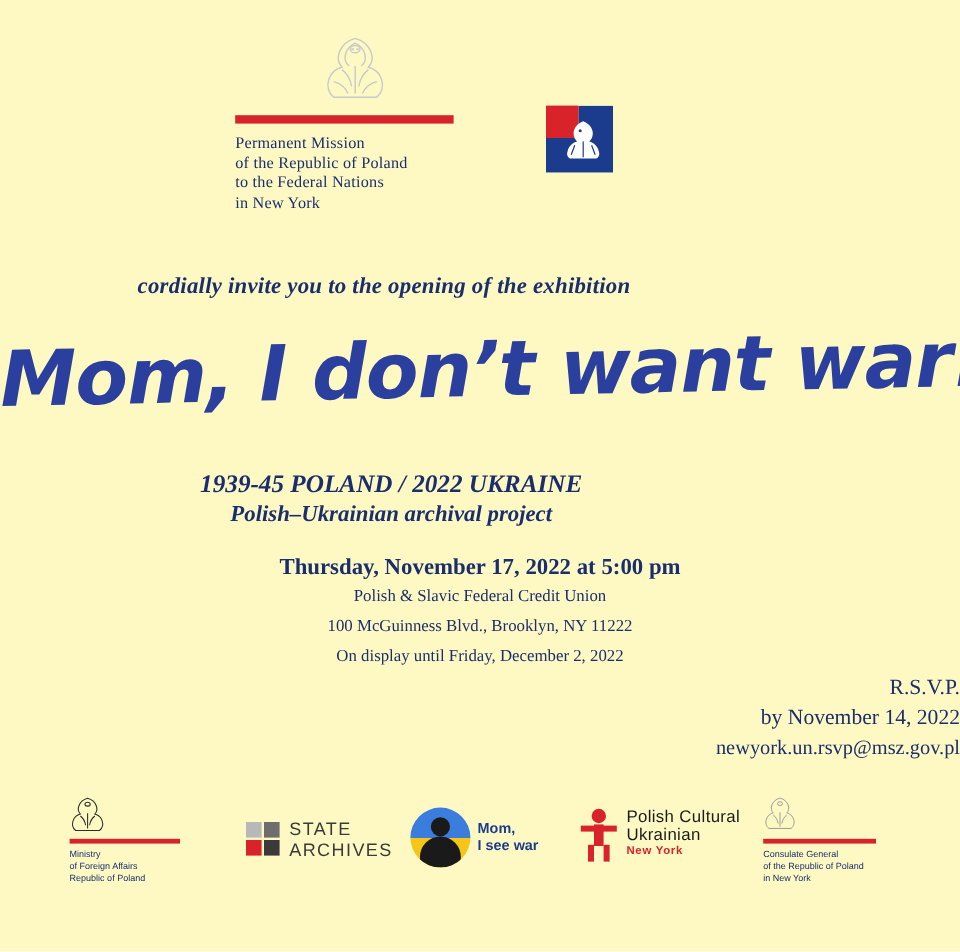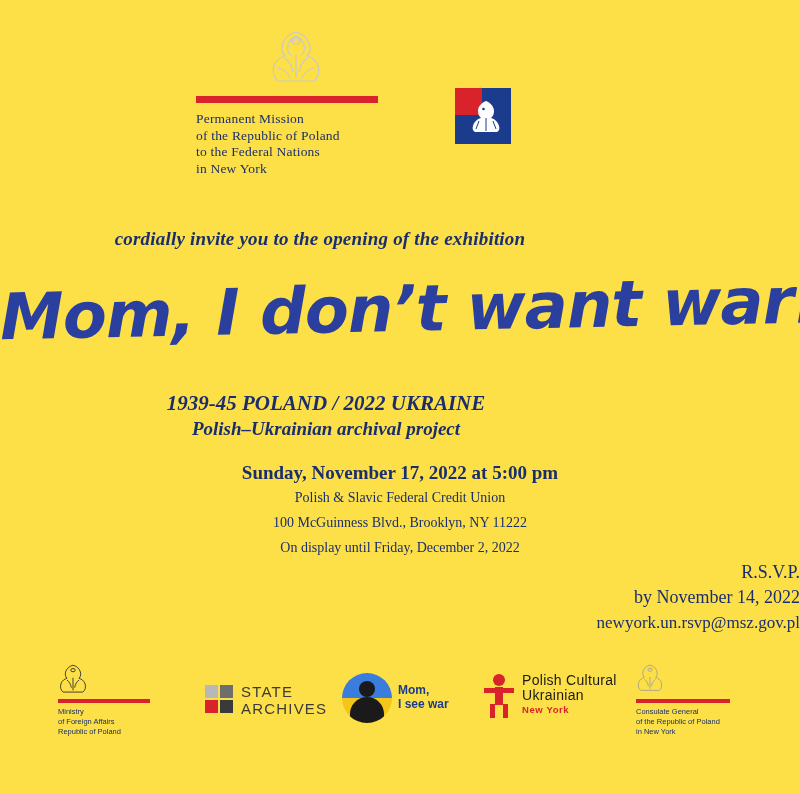--- a/index.html
+++ b/index.html
@@ -13,21 +13,21 @@
     font-family: "Liberation Serif", serif;
     color: #1a2e6e;
     overflow: hidden;
     position: relative;
   }
 
   .page {
     width: 800px;
     height: 793px;
     position: relative;
-    background: #fde047;
+    background: #fef9c3;
   }
 
   
   .top-logos {
     position: absolute;
     top: 28px;
     left: 0;
     width: 800px;
     height: 160px;
   }
@@ -349,21 +349,21 @@
   <div class="invite-line">cordially invite you to the opening of the exhibition</div>
 
   <div class="title">Mom, I don’t want war!</div>
 
   <div class="subtitle">
     <div class="s1">1939-45 POLAND / 2022 UKRAINE</div>
     <div class="s2">Polish–Ukrainian archival project</div>
   </div>
 
   <div class="details">
-    <div class="d-bold">Sunday, November 17, 2022 at 5:00 pm</div>
+    <div class="d-bold">Thursday, November 17, 2022 at 5:00 pm</div>
     <div class="d-line">Polish &amp; Slavic Federal Credit Union</div>
     <div class="d-line">100 McGuinness Blvd., Brooklyn, NY 11222</div>
     <div class="d-line">On display until Friday, December 2, 2022</div>
   </div>
 
   <div class="rsvp">
     <div class="r-line">R.S.V.P.</div>
     <div class="r-line">by November 14, 2022</div>
     <div class="r-mail">newyork.un.rsvp@msz.gov.pl</div>
   </div>

